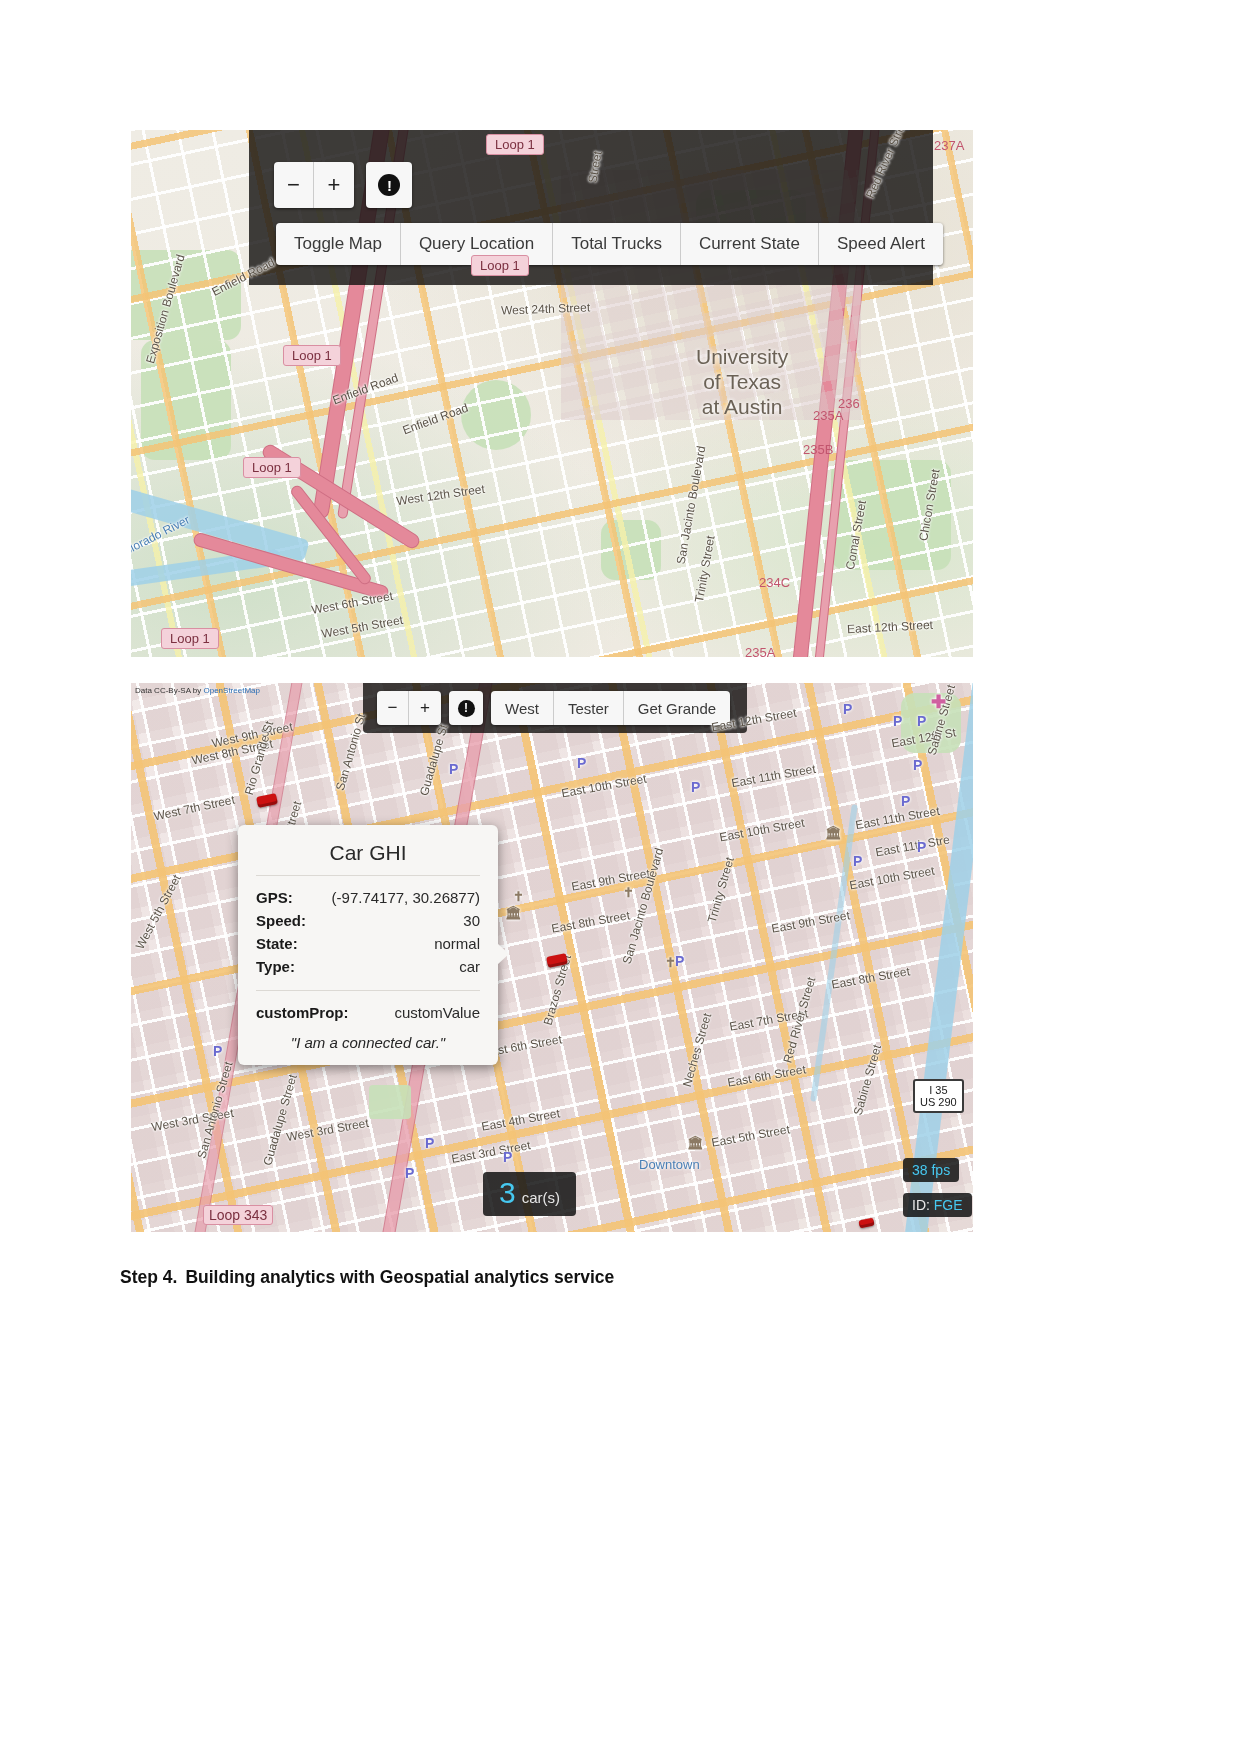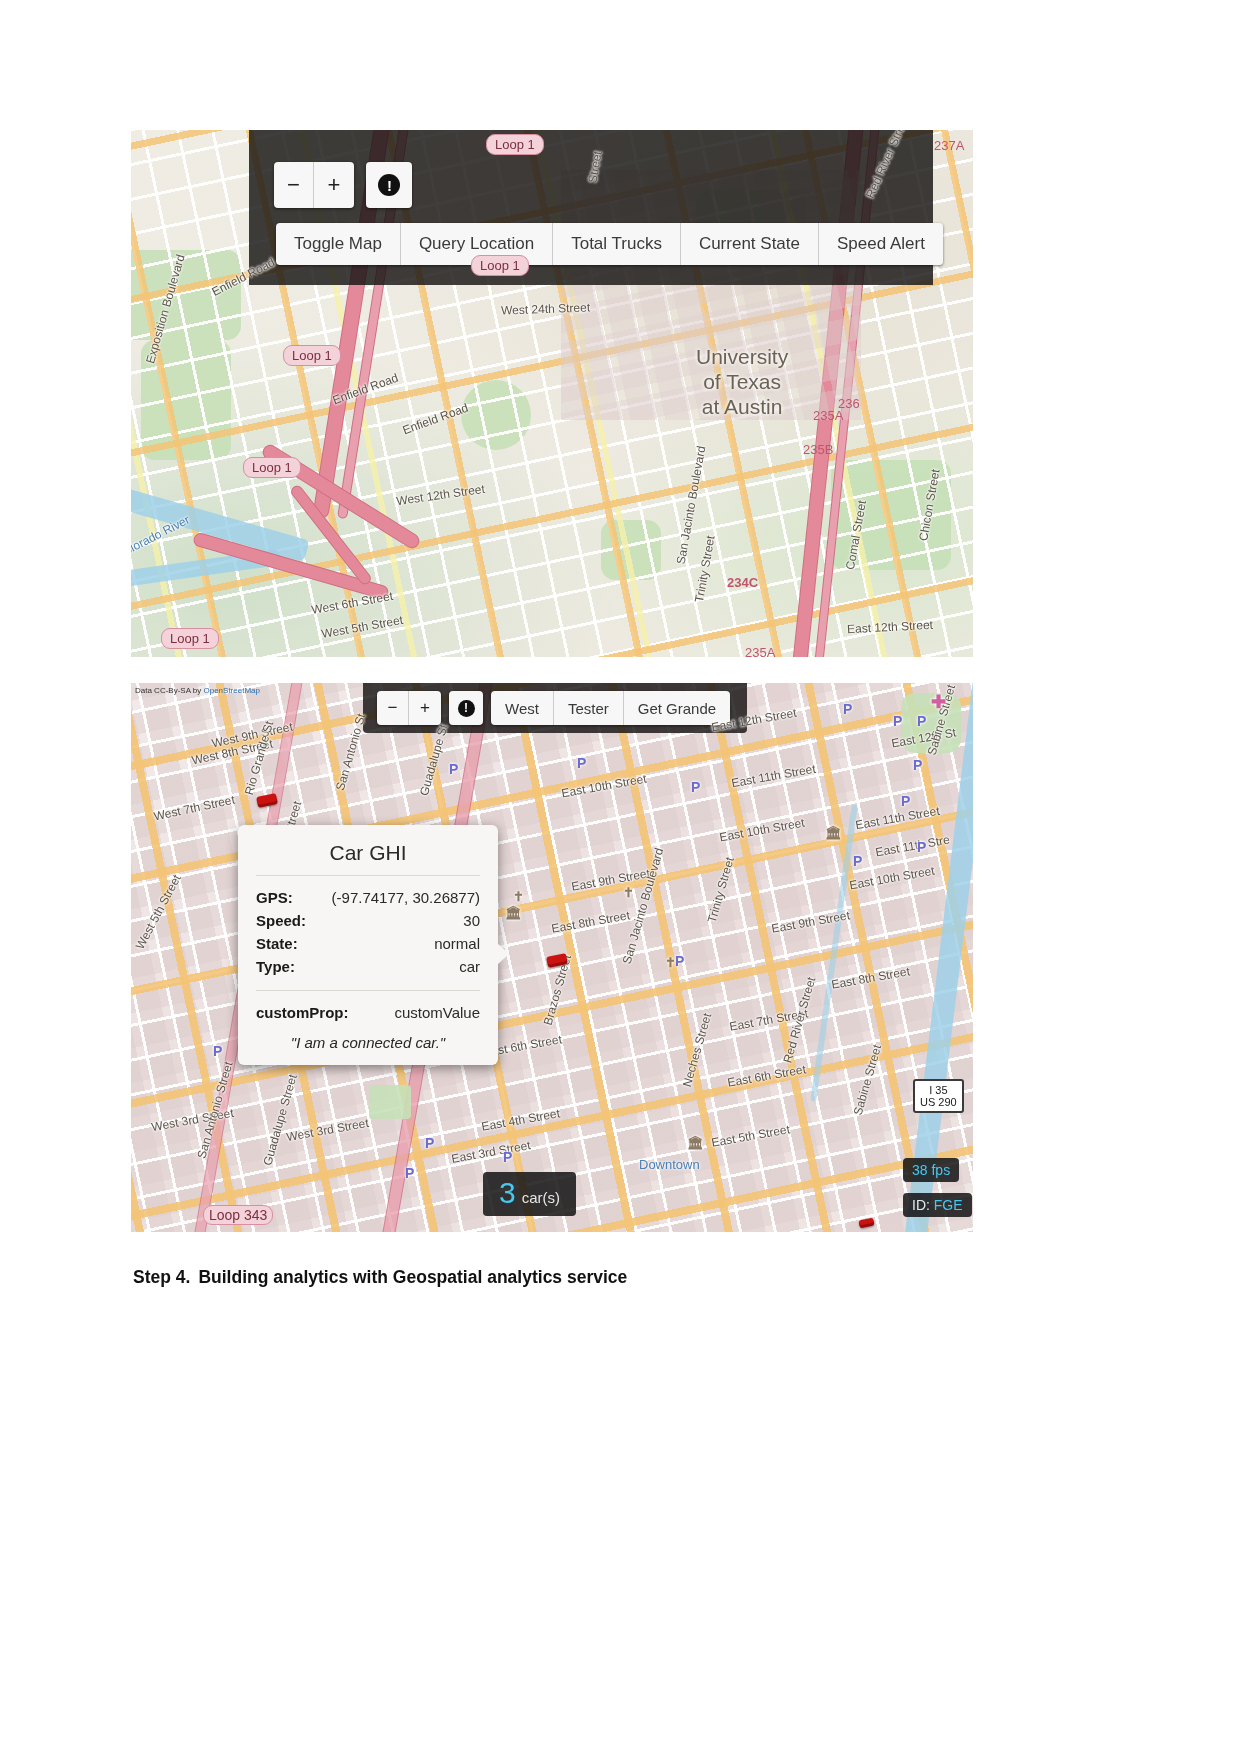--- a/index.html
+++ b/index.html
@@ -90,21 +90,21 @@
 
   .info-glyph{
     display:inline-flex;align-items:center;justify-content:center;
     background:#111;color:#fff;border-radius:50%;font-weight:bold;
   }
   #fig1 .info-glyph{width:22px;height:22px;font-size:15px;}
   #fig2 .info-glyph{width:17px;height:17px;font-size:12px;}
 
   
   .shield{
-    position:absolute;background:#f4d2da;border:1px solid #d98fa2;border-radius:9px;
+    position:absolute;background:#f4d2da;border:1px solid #d98fa2;border-radius:3px;
     color:#7b3040;font-size:13px;padding:2px 8px;white-space:nowrap;
     font-family:"Liberation Sans", sans-serif;
   }
   .shield.small{font-size:14px;padding:1px 5px;margin-left:30px;}
   .exitlbl{position:absolute;color:#c2556e;font-size:13px;white-space:nowrap;}
   .streetlbl{position:absolute;color:#5b5348;font-size:12px;white-space:nowrap;
     text-shadow:0 0 3px #fff,0 0 3px #fff,0 0 2px #fff;}
   .placelbl{position:absolute;color:#6b6256;font-size:21px;line-height:1.18;
     text-align:center;white-space:nowrap;
     text-shadow:0 0 4px #fff,0 0 4px #fff;}
@@ -155,21 +155,21 @@
   }
   .hud-count{padding:6px 16px 8px 16px;display:flex;align-items:baseline;gap:6px;}
   .hud-count .num{color:#46c8f0;font-size:30px;line-height:30px;}
   .hud-count .unit{font-size:15px;color:#e6e6e6;}
   .hud-fps{padding:4px 9px;font-size:14px;color:#46c8f0;}
   .hud-id{padding:4px 9px;font-size:14px;color:#e8e8e8;}
   .hud-id .idval{color:#46c8f0;text-align:center;}
 
   
   .caption{
-    position:absolute;left:133px;top:1267px;width:700px;
+    position:absolute;left:120px;top:1267px;width:700px;
     font-family:"Liberation Sans", sans-serif;
     font-size:17.5px;font-weight:bold;color:#111;white-space:nowrap;
   }
   .caption .step{margin-right:8px;}
 </style>
 </head>
 <body>
 
 <div class="page">
 
@@ -233,21 +233,21 @@
       <div class="shield" style="left:355px;top:4px;">Loop 1</div>
       <div class="shield" style="left:340px;top:125px;">Loop 1</div>
       <div class="shield" style="left:152px;top:215px;">Loop 1</div>
       <div class="shield" style="left:112px;top:327px;">Loop 1</div>
       <div class="shield" style="left:30px;top:498px;">Loop 1</div>
 
       <div class="exitlbl" style="left:803px;top:8px;">237A</div>
       <div class="exitlbl" style="left:707px;top:242px;margin-top:24px;">236</div>
       <div class="exitlbl" style="left:682px;top:278px;">235A</div>
       <div class="exitlbl" style="left:672px;top:312px;">235B</div>
-      <div class="exitlbl" style="left:596px;top:445px;font-weight:bold;">234C</div>
+      <div class="exitlbl" style="left:628px;top:445px;">234C</div>
       <div class="exitlbl" style="left:614px;top:515px;">235A</div>
 
       <div class="streetlbl" style="left:370px;top:172px;transform:rotate(-2deg);">West 24th Street</div>
       <div class="streetlbl" style="left:265px;top:358px;transform:rotate(-8deg);">West 12th Street</div>
       <div class="streetlbl" style="left:180px;top:466px;transform:rotate(-10deg);">West 6th Street</div>
       <div class="streetlbl" style="left:190px;top:490px;transform:rotate(-10deg);">West 5th Street</div>
       <div class="streetlbl" style="left:78px;top:140px;transform:rotate(-27deg);">Enfield Road</div>
       <div class="streetlbl" style="left:200px;top:252px;transform:rotate(-20deg);">Enfield Road</div>
       <div class="streetlbl" style="left:270px;top:282px;transform:rotate(-20deg);">Enfield Road</div>
       <div class="streetlbl" style="left:-22px;top:172px;transform:rotate(-74deg);">Exposition Boulevard</div>

